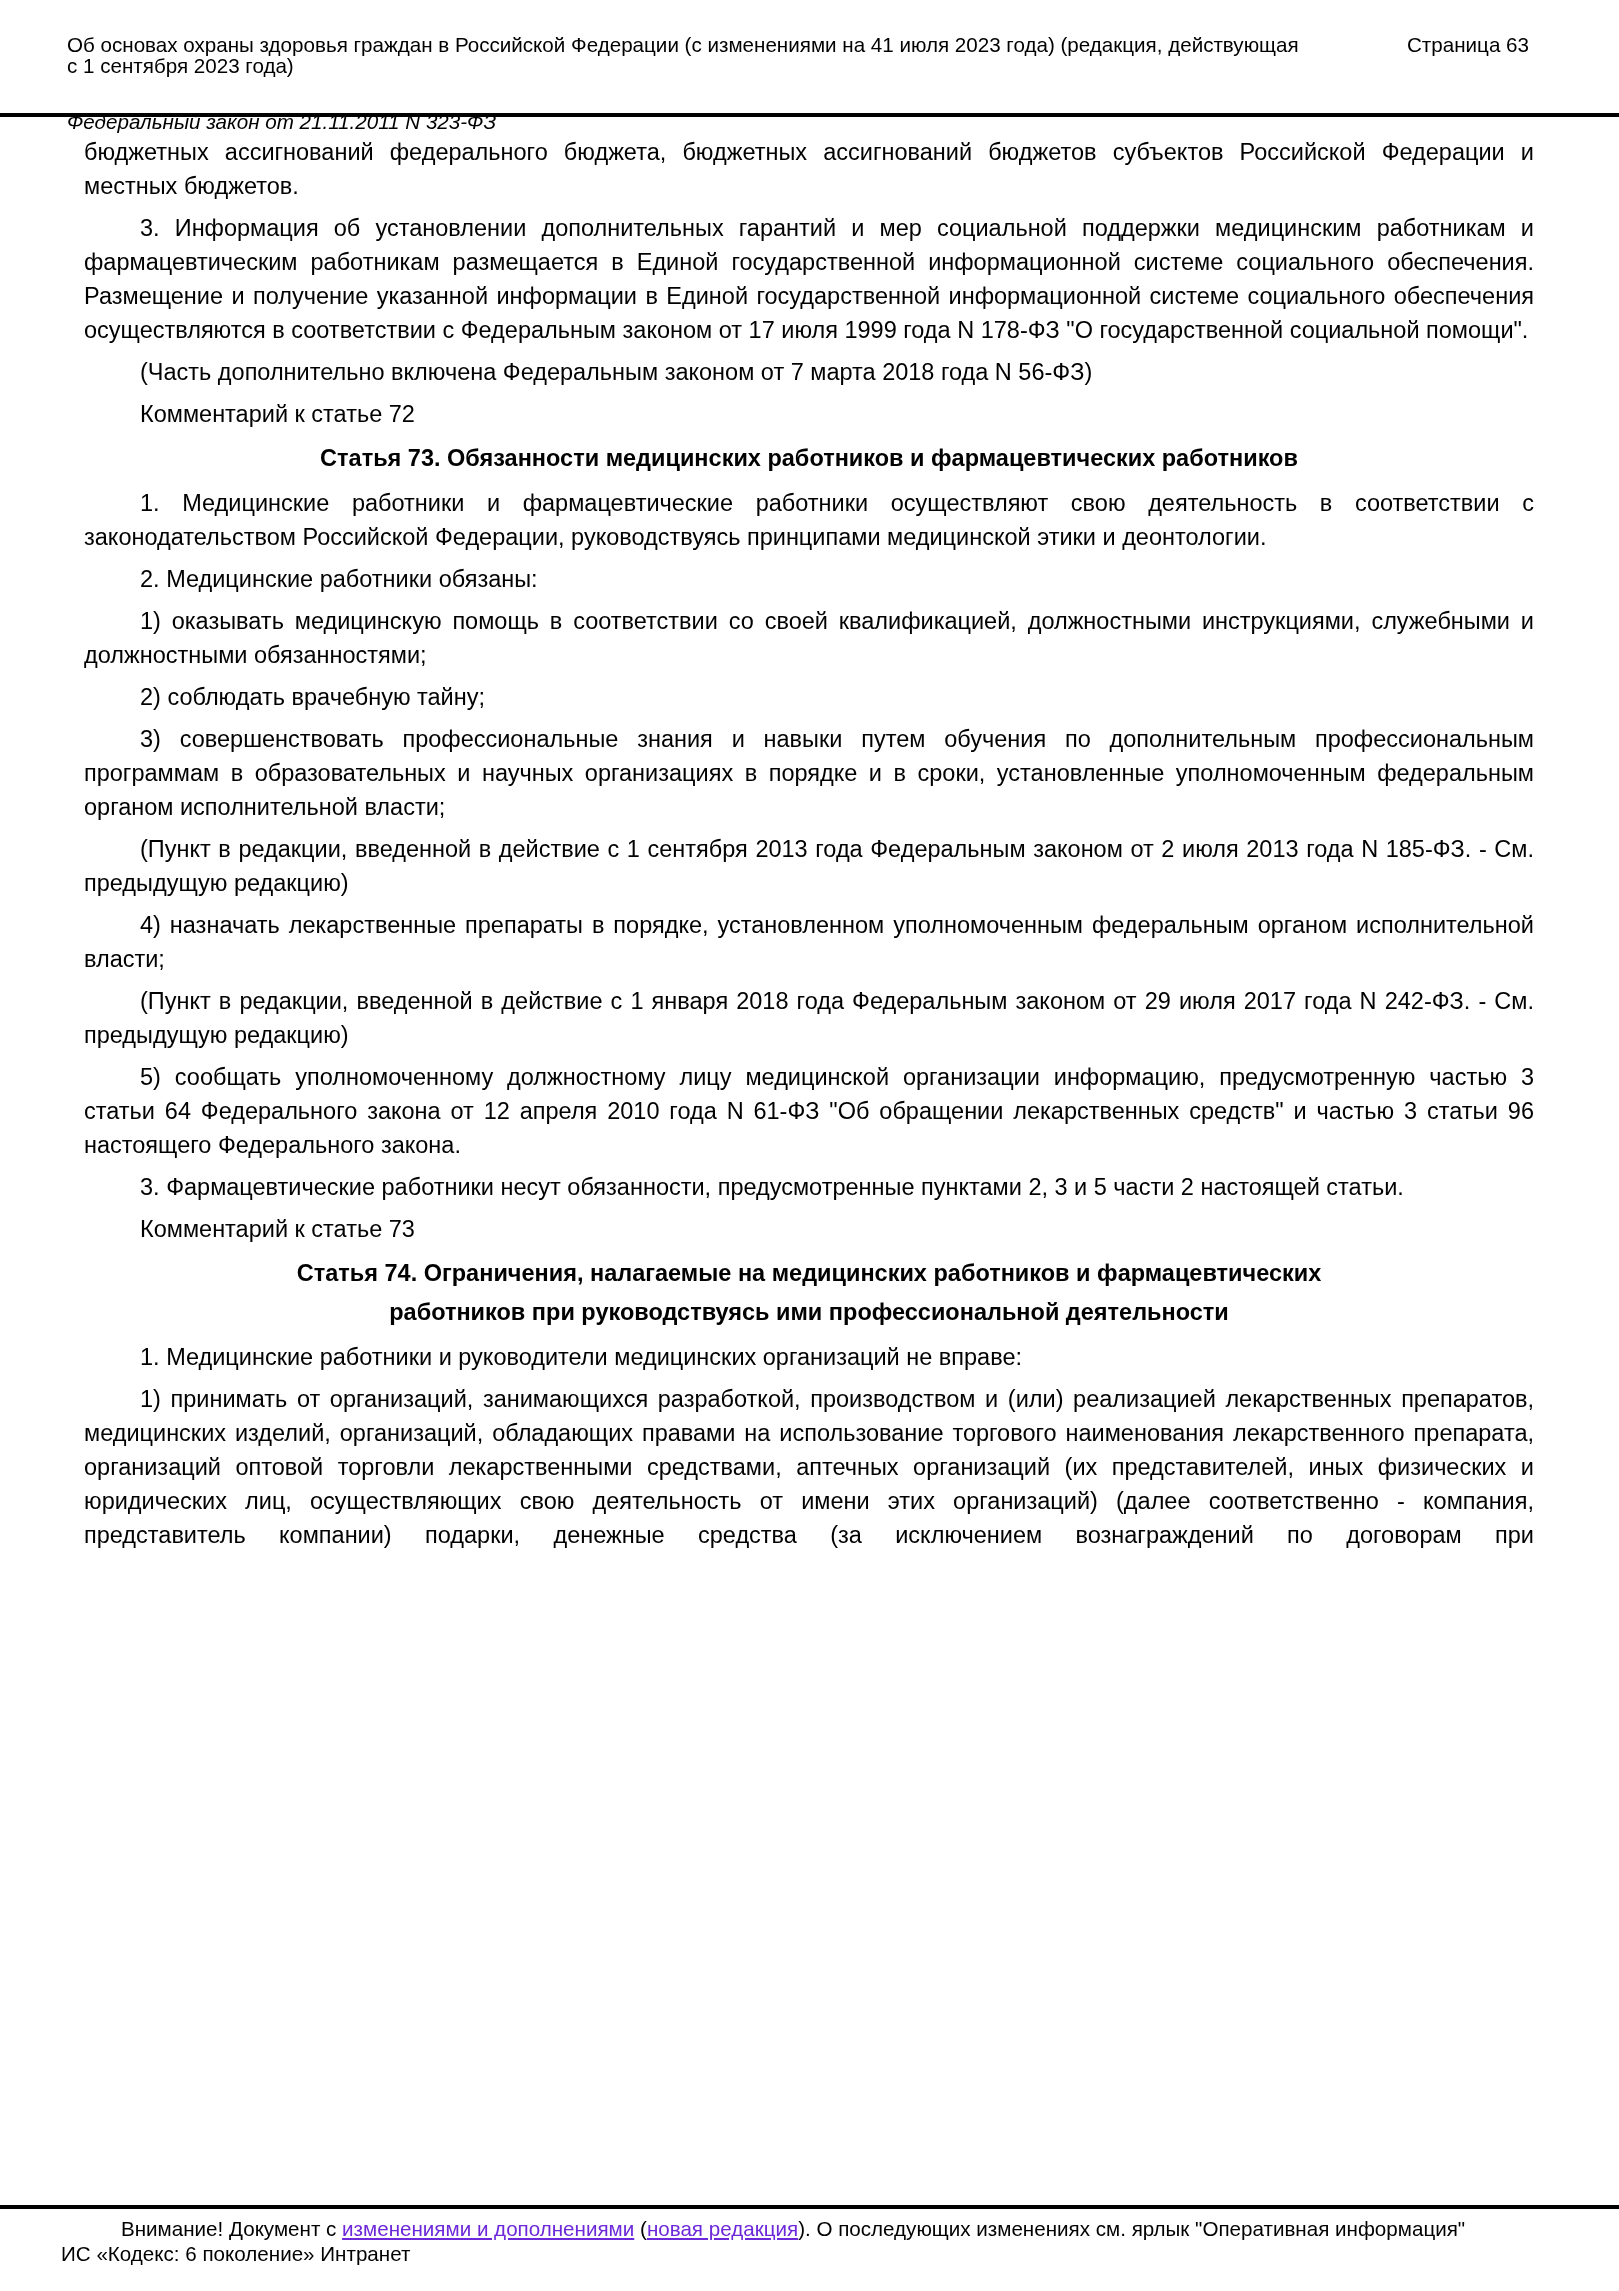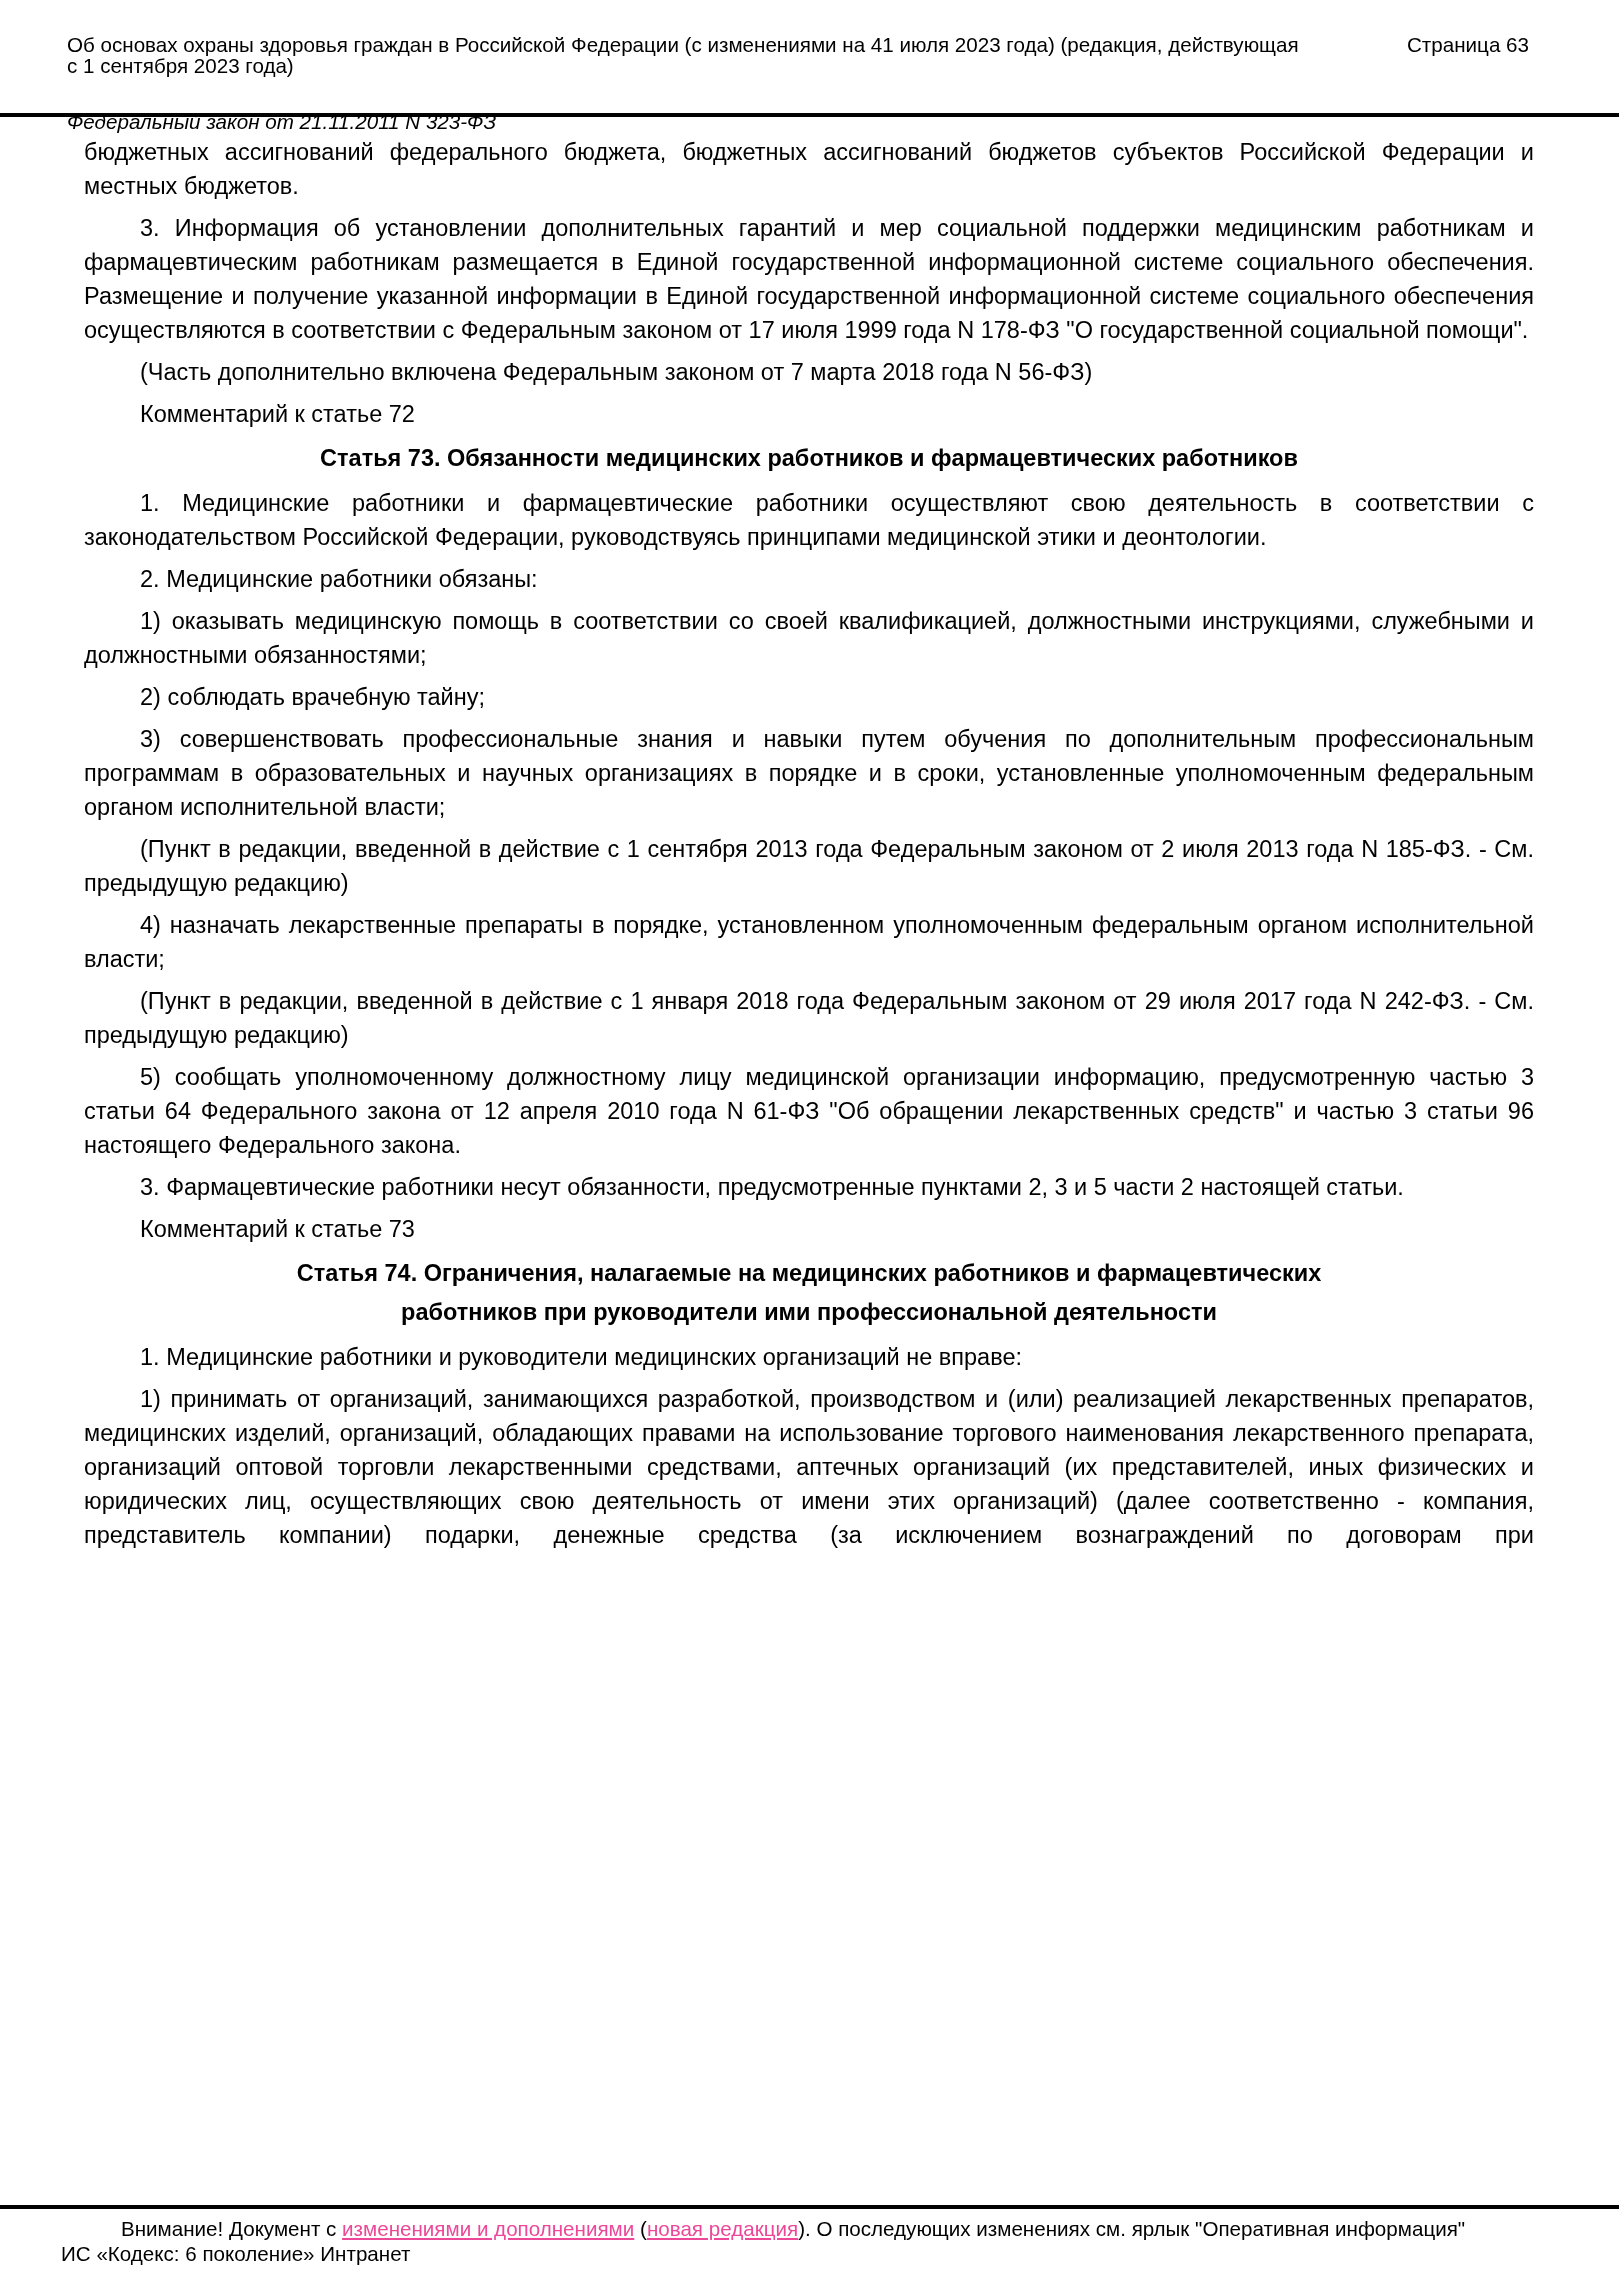--- a/index.html
+++ b/index.html
@@ -76,21 +76,21 @@
   }
   .ftr {
     position: absolute;
     top: 2217px;
     left: 61px;
     right: 39px;
     font-size: 20.6px;
     line-height: 24.5px;
   }
   .ftr-l1 { text-indent: 60px; white-space: nowrap; }
-  .ftr a { color: #ec4899; text-decoration: underline; cursor: pointer; }
+  .ftr a { color: #6d28d9; text-decoration: underline; cursor: pointer; }
 </style>
 </head>
 <body>
 
 <div class="page">
 
   <div class="hdr">
     <div>
       <div class="hdr-title-line">Об основах охраны здоровья граждан в Российской Федерации (с изменениями на 41 июля 2023 года) (редакция, действующая</div>
       <div class="hdr-title-line">с 1 сентября 2023 года)</div>
@@ -115,21 +115,21 @@
     <p class="ind g35">3) совершенствовать профессиональные знания и навыки путем обучения по дополнительным профессиональным программам в образовательных и научных организациях в порядке и в сроки, установленные уполномоченным федеральным органом исполнительной власти;</p>
     <p class="ind">(Пункт в редакции, введенной в действие с 1 сентября 2013 года Федеральным законом от 2 июля 2013 года N 185-ФЗ. - См. предыдущую редакцию)</p>
     <p class="ind g35">4) назначать лекарственные препараты в порядке, установленном уполномоченным федеральным органом исполнительной власти;</p>
     <p class="ind">(Пункт в редакции, введенной в действие с 1 января 2018 года Федеральным законом от 29 июля 2017 года N 242-ФЗ. - См. предыдущую редакцию)</p>
     <p class="ind g35">5) сообщать уполномоченному должностному лицу медицинской организации информацию, предусмотренную частью 3 статьи 64 Федерального закона от 12 апреля 2010 года N 61-ФЗ "Об обращении лекарственных средств" и частью 3 статьи 96 настоящего Федерального закона.</p>
     <p class="ind g35">3. Фармацевтические работники несут обязанности, предусмотренные пунктами 2, 3 и 5 части 2 настоящей статьи.</p>
     <p class="ind g35">Комментарий к статье 73</p>
 
     <p class="head g105">
       <span style="display:block">Статья 74. Ограничения, налагаемые на медицинских работников и фармацевтических</span>
-      <span style="display:block">работников при руководители ими профессиональной деятельности</span>
+      <span style="display:block">работников при руководствуясь ими профессиональной деятельности</span>
     </p>
 
     <p class="ind g35">1. Медицинские работники и руководители медицинских организаций не вправе:</p>
     <p class="ind g35 cut">1) принимать от организаций, занимающихся разработкой, производством и (или) реализацией лекарственных препаратов, медицинских изделий, организаций, обладающих правами на использование торгового наименования лекарственного препарата, организаций оптовой торговли лекарственными средствами, аптечных организаций (их представителей, иных физических и юридических лиц, осуществляющих свою деятельность от имени этих организаций) (далее соответственно - компания, представитель компании) подарки, денежные средства (за исключением вознаграждений по договорам при</p>
   </div>
 
   <div class="ftr-rule"></div>
   <div class="ftr">
     <div class="ftr-l1"><span>Внимание! Документ с </span><a>изменениями и дополнениями</a><span> (</span><a>новая редакция</a><span>). О последующих изменениях см. ярлык "Оперативная информация"</span></div>
     <div>ИС «Кодекс: 6 поколение» Интранет</div>

